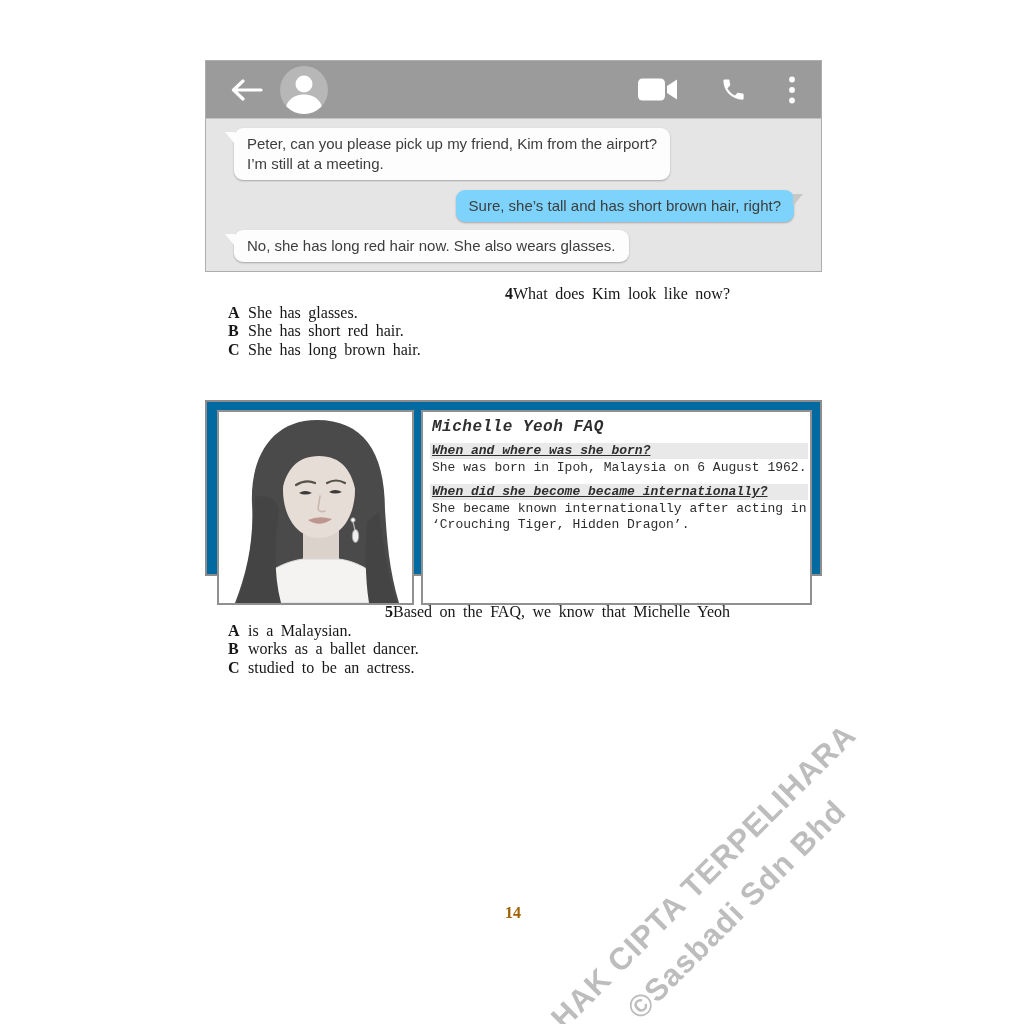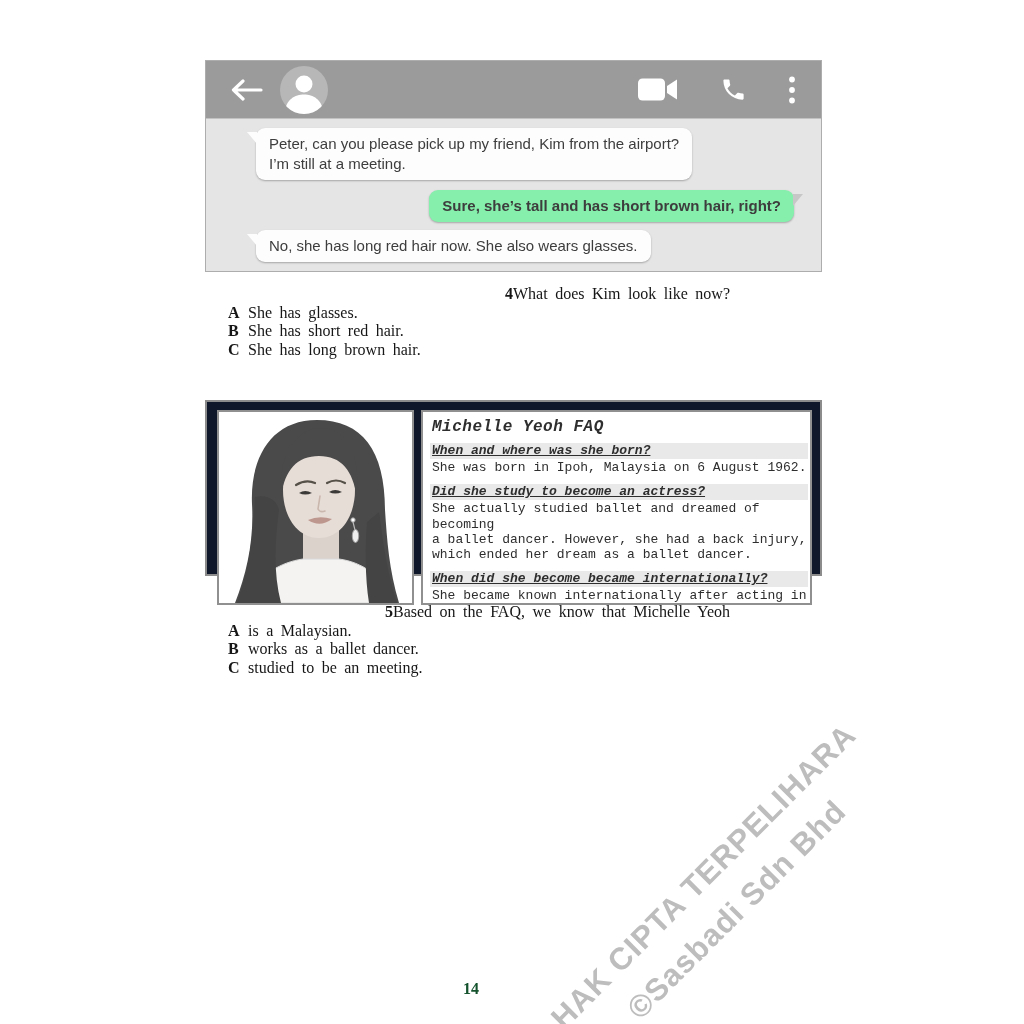--- a/index.html
+++ b/index.html
@@ -15,33 +15,33 @@
     box-sizing:border-box;border:1px solid #adadad;background:#e5e5e5;
   }
   .chat-header{
     height:57px;background:#9b9b9b;display:flex;align-items:center;
     padding:0 26px 0 24px;box-shadow:0 1px 0 #c2c2c2;
   }
   .back{display:flex;align-items:center;margin-right:16px;}
   .avatar{width:48px;height:48px;display:block;}
   .spacer{flex:1;}
   .hicon{display:flex;align-items:center;margin-left:42px;}
-  .chat-body{padding:10px 0 0 0;margin-left:22px;}
+  .chat-body{padding:10px 0 0 0;}
   .bubble{
     position:relative;display:inline-block;box-sizing:border-box;
     font-family:"Liberation Sans",sans-serif;font-size:15px;line-height:20px;
     color:#3d3d3d;border-radius:9px;padding:6px 13px;
     box-shadow:0 1px 2px rgba(0,0,0,0.28);
   }
   .bubble span{white-space:pre-line;}
   .row{display:block;}
   .row.left{text-align:left;padding-left:28px;}
   .row.right{text-align:right;padding-right:27px;}
   .bubble.received{background:#fdfdfd;max-width:492px;}
-  .bubble.sent{background:#86efac;font-weight:bold;}
+  .bubble.sent{background:#7dd3fc;}
   .bubble.received::before{
     content:"";position:absolute;left:-9px;top:4px;width:0;height:0;
     border-style:solid;border-width:0 10px 12px 0;
     border-color:transparent #fdfdfd transparent transparent;
   }
   .bubble.sent::before{
     content:"";position:absolute;right:-9px;top:4px;width:0;height:0;
     border-style:solid;border-width:0 0 12px 10px;
     border-color:transparent transparent transparent #c7c7c7;
   }
@@ -53,21 +53,21 @@
   .q-line{line-height:18.7px;word-spacing:3.5px;text-align:right;}
   .q-num{display:inline-block;width:14px;font-weight:bold;}
   .opt{line-height:18.7px;word-spacing:3.5px;padding-left:18px;}
   .opt b{display:inline-block;width:20px;font-weight:bold;}
   .q4{top:285px;}
   .q5{top:603px;}
 
   
   .faq-outer{
     position:absolute;left:205px;top:400px;width:617px;height:176px;
-    box-sizing:border-box;background:#0f172a;border:2px solid #8c8c8c;
+    box-sizing:border-box;background:#0369a1;border:2px solid #8c8c8c;
   }
   .photo-box{
     position:absolute;left:10px;top:8px;width:197px;height:195px;
     box-sizing:border-box;background:#ffffff;border:2px solid #909090;overflow:hidden;
   }
   .faq-box{
     position:absolute;left:214px;top:8px;width:391px;height:195px;
     box-sizing:border-box;background:#ffffff;border:2px solid #909090;
     padding:4px 2px 4px 7px;overflow:hidden;
     font-family:"Liberation Mono",monospace;color:#2e2e2e;
@@ -78,22 +78,22 @@
   }
   .faq-item{margin-bottom:9px;}
   .faq-q{
     font-size:13px;font-weight:bold;font-style:italic;line-height:16px;
     background:#e9e9e9;padding:0 2px;text-decoration:underline;
   }
   .faq-a{font-size:13px;line-height:15.3px;white-space:pre-line;padding:1px 0 0 2px;}
 
   
   .page-number{
-    position:absolute;left:463px;top:980px;width:100px;text-align:left;
-    font-size:16px;font-weight:bold;color:#14532d;
+    position:absolute;left:463px;top:904px;width:100px;text-align:center;
+    font-size:16px;font-weight:bold;color:#a16207;
   }
   .watermark{
     position:absolute;left:478px;top:846px;width:484px;text-align:center;
     transform:rotate(-45deg);
     font-family:"Liberation Sans",sans-serif;font-weight:bold;font-size:31px;
     line-height:47px;color:#bdbdbd;letter-spacing:1px;white-space:nowrap;
     pointer-events:none;
   }
 </style>
 </head>
@@ -210,45 +210,39 @@
         <ellipse cx="136.5" cy="124" rx="3.2" ry="6.5" fill="#efefef" stroke="#a5a5a5" stroke-width="1"></ellipse>
       </svg>
     </div>
     <div class="faq-box">
       <div class="faq-title">Michelle Yeoh FAQ</div>
       <div class="faq-item">
         <div class="faq-q">When and where was she born?</div>
         <div class="faq-a">She was born in Ipoh, Malaysia on 6 August 1962.</div>
       </div>
       <div class="faq-item">
-        <div class="faq-q">Did she study to become an actress?</div>
-        <div class="faq-a">She actually studied ballet and dreamed of becoming
-a ballet dancer. However, she had a back injury,
-which ended her dream as a ballet dancer.</div>
-      </div>
-      <div class="faq-item">
         <div class="faq-q">When did she become became internationally?</div>
         <div class="faq-a">She became known internationally after acting in
 ‘Crouching Tiger, Hidden Dragon’.</div>
       </div>
     </div>
   </div>
 
   <section class="question q5">
     <div class="q-line">
       <span class="q-num">5</span><span>Based on the FAQ, we know that Michelle Yeoh</span>
     </div>
     <div class="opt">
       <b>A</b><span>is a Malaysian.</span>
     </div>
     <div class="opt">
       <b>B</b><span>works as a ballet dancer.</span>
     </div>
     <div class="opt">
-      <b>C</b><span>studied to be an meeting.</span>
+      <b>C</b><span>studied to be an actress.</span>
     </div>
   </section>
 
   <div class="watermark">
     <div>HAK CIPTA TERPELIHARA</div>
     <div>©Sasbadi Sdn Bhd</div>
   </div>
 
   <div class="page-number">14</div>
 

